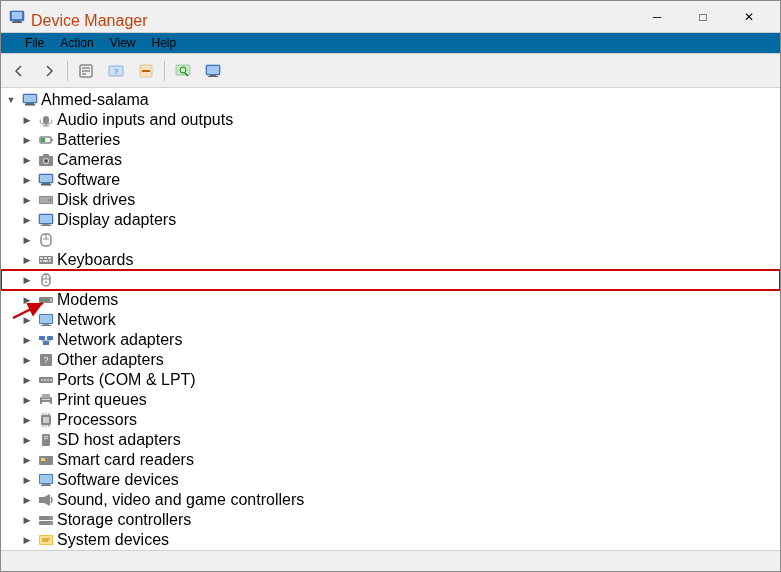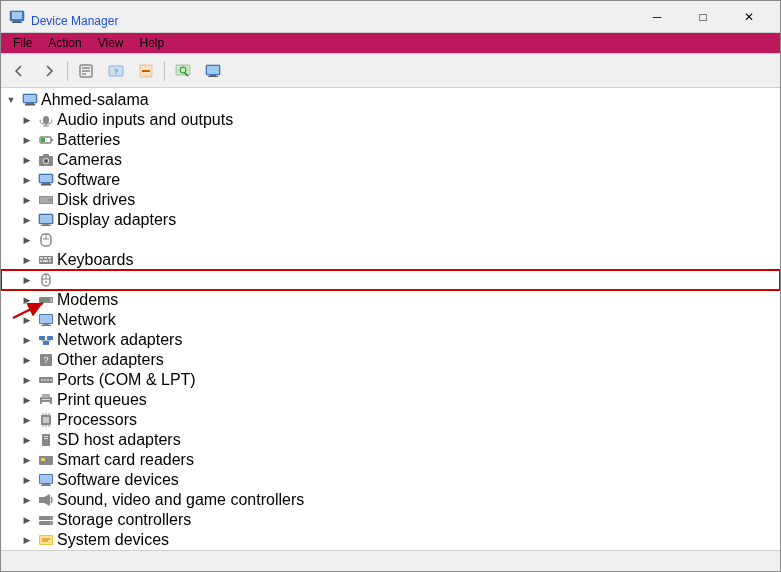--- a/index.html
+++ b/index.html
@@ -23,22 +23,22 @@
       user-select: none;
     }
     .title-bar-icon {
       width: 16px;
       height: 16px;
       margin-right: 6px;
       flex-shrink: 0;
     }
     .title-bar-text {
       flex: 1;
-      font-size: 12px;
-      color: #1d4ed8;
+      font-size: 16px;
+      color: #c2410c;
       margin-top: 9px;
     }
     .title-bar-controls {
       display: flex;
       gap: 0;
     }
     .title-btn {
       width: 46px;
       height: 32px;
       border: none;
@@ -46,25 +46,25 @@
       cursor: pointer;
       display: flex;
       align-items: center;
       justify-content: center;
       font-size: 12px;
       color: #000;
     }
 
     
     .menu-bar {
-      background: #be185d;
+      background: #0369a1;
       height: 22px;
       display: flex;
       align-items: center;
-      padding: 0 4px;
+      padding: 0 16px;
       border-bottom: 1px solid #d0d0d0;
     }
     .menu-item {
       padding: 2px 8px;
       cursor: pointer;
       font-size: 12px;
     }
 
     
     .toolbar {

